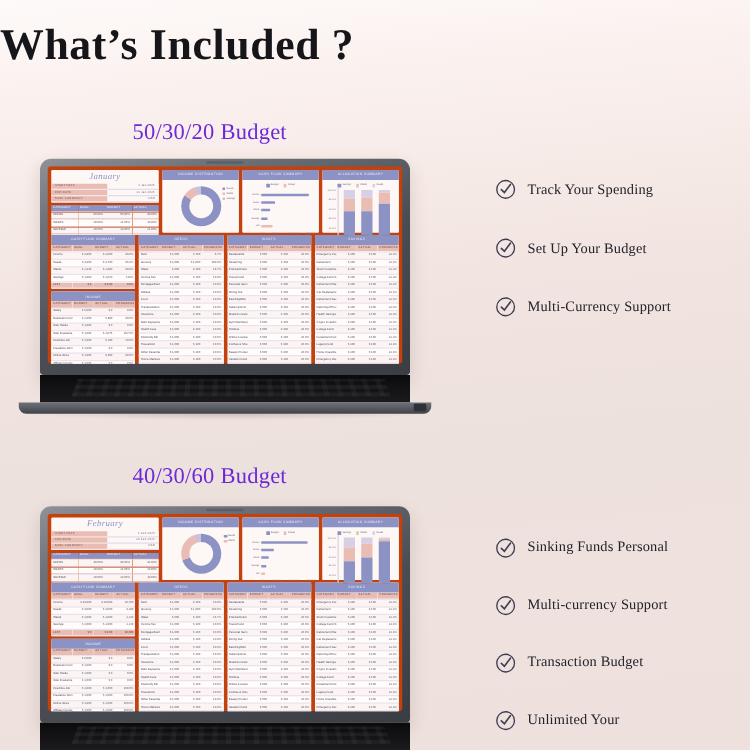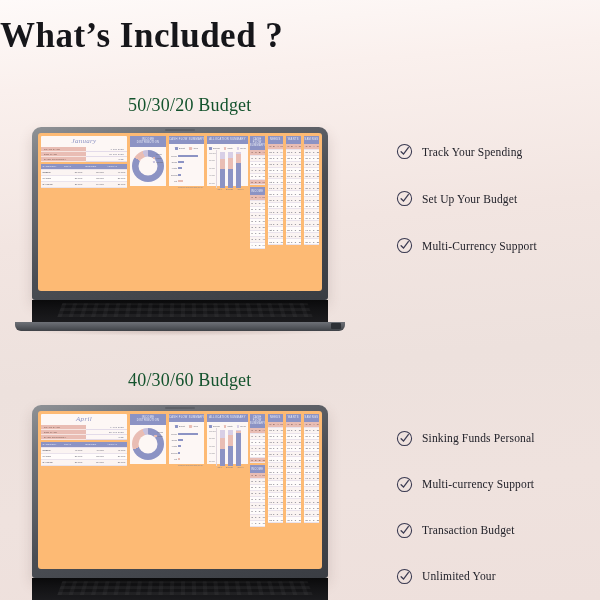--- a/index.html
+++ b/index.html
@@ -20,23 +20,22 @@
     font-size: 35px;
     color: #16161a;
     letter-spacing: 0.5px;
   }
 
   
   .section-heading {
     position: absolute;
     font-family: "Liberation Serif", serif;
     font-size: 18px;
-    color: #14532d;
+    color: #6d28d9;
     letter-spacing: .2px;
-    margin-left: 22px;
   }
   .sh-1 { top: 95px; left: 106px; }
   .sh-2 { top: 370px; left: 106px; }
 
   
   .feature-list { position: absolute; left: 396px; width: 200px; }
   .fl-1 { top: 128px; }
   .fl-2 { top: 415px; }
   .feature-item {
     display: flex;
@@ -112,21 +111,21 @@
     content:"";
     position:absolute; right:4px; top:1px;
     width:10px; height:6px; background:#2e3136; border-radius:1px;
   }
   .base-shadow {
     width: 330px; height: 5px; margin-left:-17px;
     background: radial-gradient(ellipse at 50% 0%, rgba(120,85,78,.25), rgba(120,85,78,0) 70%);
   }
 
   
-  .sheet { width: 100%; height: 100%; padding: 3px; background:#fdba74; display:flex; gap:2px; }
+  .sheet { width: 100%; height: 100%; padding: 3px; background:#c2410c; display:flex; flex-direction:column; gap:2px; }
   .sheet-top { display:flex; gap:3px; height: 50px; }
   .sheet-bottom { display:flex; gap:3px; flex:1; min-height:0; }
 
   .panel { background:#FDF7F5; border-radius:1px; }
   .panel-title {
     background:#8C93C4;
     color:#EDEFF8;
     font-family:"Liberation Sans", sans-serif;
     font-size:2.6px;
     letter-spacing:.35px;
@@ -883,21 +882,21 @@
 <div class="section-heading sh-2">40/30/60 Budget</div>
 
 <div class="laptop laptop-2">
   <div class="lid">
     <div class="screen">
       <div class="sheet">
 
         <div class="sheet-top">
           <div class="col-a">
             <div class="panel">
-              <div class="month-name">April</div>
+              <div class="month-name">February</div>
               <div class="setup-rows">
                 <div class="setup-left">
                   <div class="setup-line">START DATE</div>
                   <div class="setup-line">END DATE</div>
                   <div class="setup-line">BASE CURRENCY</div>
                 </div>
                 <div class="setup-right">
                   <div class="setup-line">1 Feb 2025</div>
                   <div class="setup-line">28 Feb 2025</div>
                   <div class="setup-line">USD</div>

